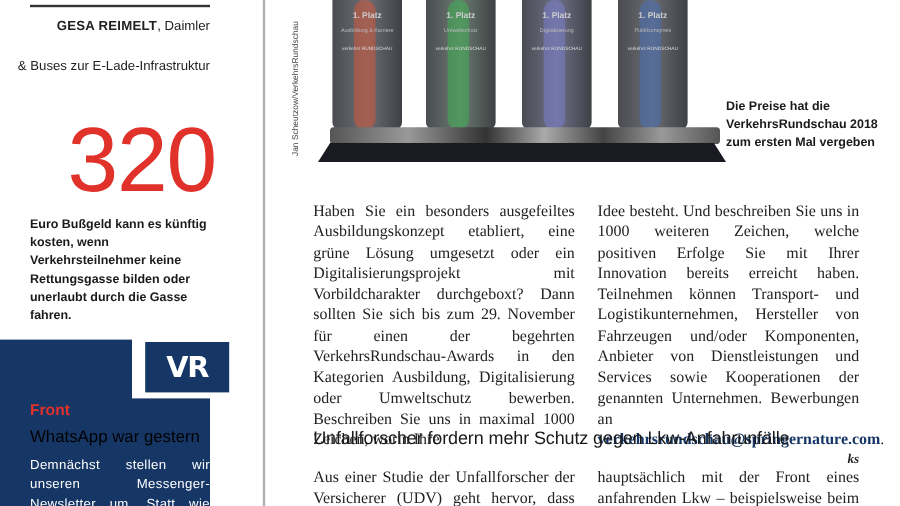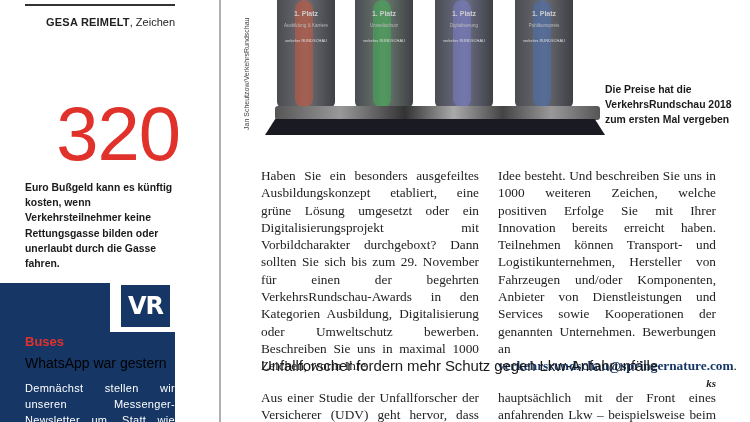--- a/index.html
+++ b/index.html
@@ -8,21 +8,21 @@
 
   
   .top-rule { left:25px; top:4px; width:150px; height:2px; background:#333; }
   .quote-attr { left:0; top:14px; width:175px; text-align:right; font-size:11px; line-height:16.5px; color:#222; }
   .quote-attr b { font-weight:bold; letter-spacing:0.2px; }
   .big-num { left:25px; top:94px; width:155px; text-align:right; font-size:76px; line-height:80px; color:#e0312b; font-weight:normal; letter-spacing:-1px; }
   .num-caption { left:25px; top:180px; width:155px; font-size:10.4px; line-height:15.2px; font-weight:bold; color:#1a1a1a; }
 
   .vr-box { left:0; top:283px; width:175px; height:139px; background:#163766; }
   .vr-cutout { left:110px; top:280px; width:70px; height:52px; background:#fff; }
-  .vr-logo { left:121px; top:285px; width:49px; height:42px; background:#163766; color:#fff; font-weight:bold; font-size:24px; line-height:42px; text-align:center; letter-spacing:-1px; font-family:"DejaVu Sans", sans-serif; }
+  .vr-logo { left:121px; top:285px; width:70px; height:42px; background:#163766; color:#fff; font-weight:bold; font-size:24px; line-height:42px; text-align:center; letter-spacing:-1px; font-family:"DejaVu Sans", sans-serif; }
   .online-kicker { left:25px; top:334px; font-size:13px; font-weight:bold; color:#e0312b; }
   .online-title { left:25px; top:355px; font-size:14px; color:#000000; }
   .online-body { left:25px; top:380px; width:150px; font-size:11px; line-height:16px; color:#fff; text-align:justify; letter-spacing:0.3px; }
 
   .vline { left:219px; top:0; width:2px; height:422px; background:#b0b0b0; }
   .photo-credit { left:243px; top:130px; font-size:7px; color:#444; transform:rotate(-90deg); transform-origin:left top; white-space:nowrap; }
 
   
   .photo { left:265px; top:0; width:340px; height:138px; }
   .trophy { position:absolute; top:0; width:58px; height:108px; border-radius:0 0 6px 6px; overflow:hidden; }
@@ -43,31 +43,32 @@
   .author { float:right; font-style:italic; font-size:11px;font-weight:bold; }
   .headline { left:261px; top:357px; font-size:15px; font-weight:normal; color:#1a1a1a; letter-spacing:-0.1px; }
   .col3 { left:261px; top:389px; width:218px; }
   .col4 { left:498px; top:389px; width:218px; }
 </style>
 </head>
 <body>
 
 <div class="abs top-rule"></div>
 <div class="abs quote-attr">
-  <b>GESA REIMELT</b><span>, Zeichen</span><br>
+  <b>GESA REIMELT</b><span>, Daimler</span><br>
   <br>
+  <span>&amp; Buses zur E-Lade-Infrastruktur</span>
 </div>
 
 <div class="abs big-num">320</div>
 <div class="abs num-caption">Euro Bußgeld kann es künftig kosten, wenn Verkehrsteilnehmer keine Rettungsgasse bilden oder unerlaubt durch die Gasse fahren.</div>
 
 <div class="abs vr-box"></div>
 <div class="abs vr-cutout"></div>
 <div class="abs vr-logo">VR</div>
-<div class="abs online-kicker">Buses</div>
+<div class="abs online-kicker">Front</div>
 <div class="abs online-title">WhatsApp war gestern</div>
 <div class="abs online-body">Demnächst stellen wir unseren Messenger-Newsletter um. Statt wie bisher per</div>
 
 <div class="abs vline"></div>
 
 <div class="abs photo-credit">Jan Scheutzow/VerkehrsRundschau</div>
 <div class="abs photo">
   <div class="trophy" style="left:12px;background:linear-gradient(90deg,#4a4c52,#6d6e73 50%,#3e4045);">
     <div class="swoosh" style="background:#d0553a;"></div>
     <div class="plate">1. Platz</div>

